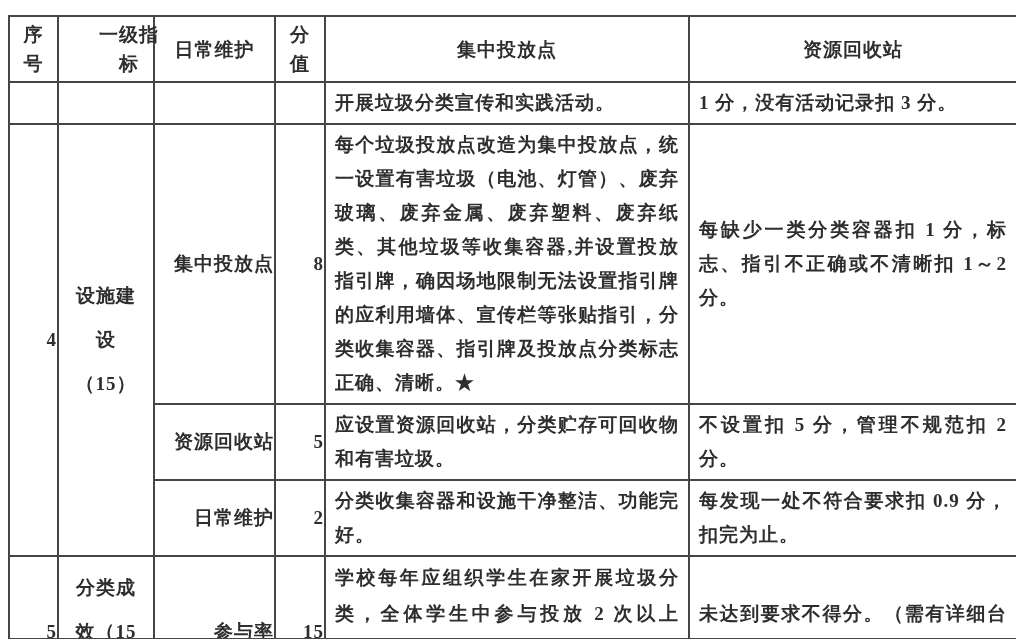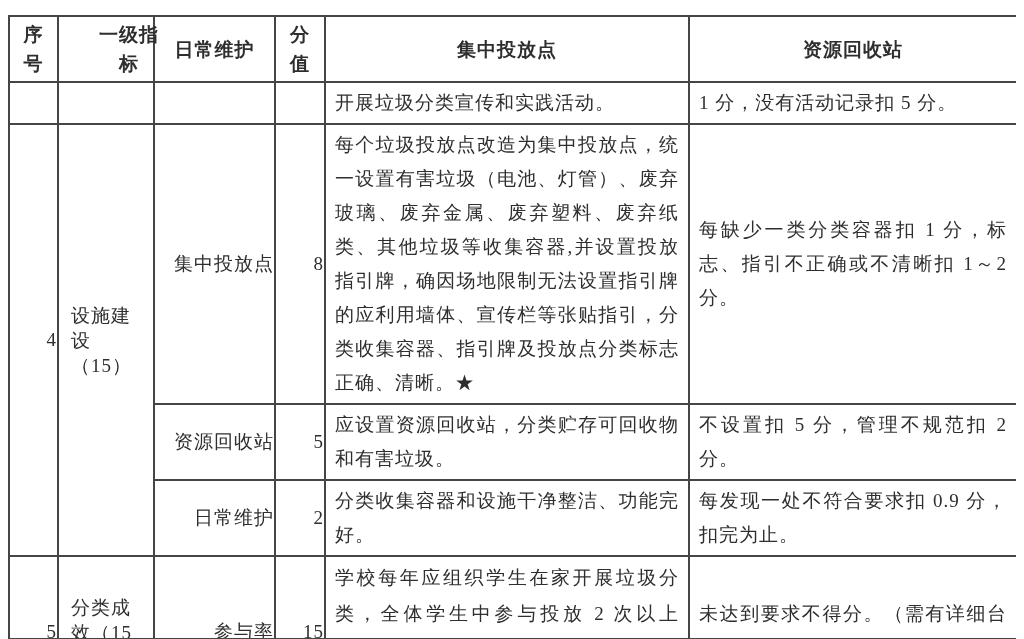--- a/index.html
+++ b/index.html
@@ -21,21 +21,21 @@
     width: 1008px;
     border-collapse: collapse;
     table-layout: fixed;
   }
   table.eval td, table.eval th {
     border: 2px solid #454545;
     vertical-align: middle;
     font-size: 19px;
     letter-spacing: 1px;
     color: #2e2e2e;
-    font-weight: normal;
+    font-weight: bold;
   }
   
   col.c-serial  { width: 49px; }
   col.c-level1  { width: 96px; }
   col.c-level2  { width: 121px; }
   col.c-score   { width: 50px; }
   col.c-content { width: 364px; }
   col.c-standard{ width: 328px; }
 
   
@@ -53,21 +53,21 @@
 
   
   td.center { text-align: right; line-height: 34px; }
   td.txt {
     text-align: justify;
     text-align-last: left;
     line-height: 34px;
     padding: 3px 9px 3px 9px;
     word-break: break-all;
   }
-  td.level1cell { line-height: 25px; padding: 0 12px; }
+  td.level1cell { text-align: center; line-height: 44px; padding: 0 12px; }
   tr.r-5 td.txt { vertical-align: middle; line-height: 36px; }
 </style>
 </head>
 <body>
 
 <div class="table-wrap">
   <table class="eval">
     <colgroup>
       <col class="c-serial">
       <col class="c-level1">
@@ -86,21 +86,21 @@
       <th><span>集中投放点</span></th>
       <th><span>资源回收站</span></th>
     </tr>
 
     <tr class="r-carry">
       <td class="center"></td>
       <td class="center"></td>
       <td class="center"></td>
       <td class="center"></td>
       <td class="txt">开展垃圾分类宣传和实践活动。</td>
-      <td class="txt">1 分，没有活动记录扣 5 分。</td>
+      <td class="txt">1 分，没有活动记录扣 3 分。</td>
     </tr>
 
     <tr class="r-4a">
       <td class="center" rowspan="3">4</td>
       <td class="level1cell" rowspan="3">设施建设（15）</td>
       <td class="center">集中投放点</td>
       <td class="center">8</td>
       <td class="txt">每个垃圾投放点改造为集中投放点，统一设置有害垃圾（电池、灯管）、废弃玻璃、废弃金属、废弃塑料、废弃纸类、其他垃圾等收集容器,并设置投放指引牌，确因场地限制无法设置指引牌的应利用墙体、宣传栏等张贴指引，分类收集容器、指引牌及投放点分类标志正确、清晰。★</td>
       <td class="txt">每缺少一类分类容器扣 1 分，标志、指引不正确或不清晰扣 1～2 分。</td>
     </tr>

